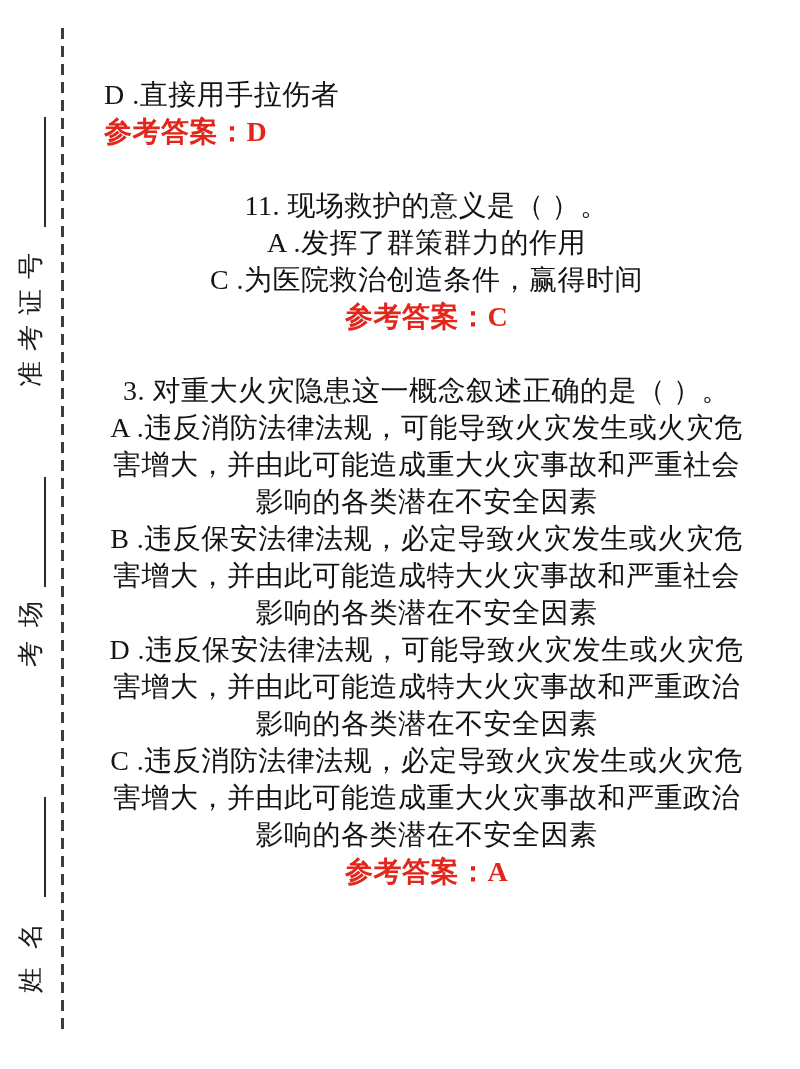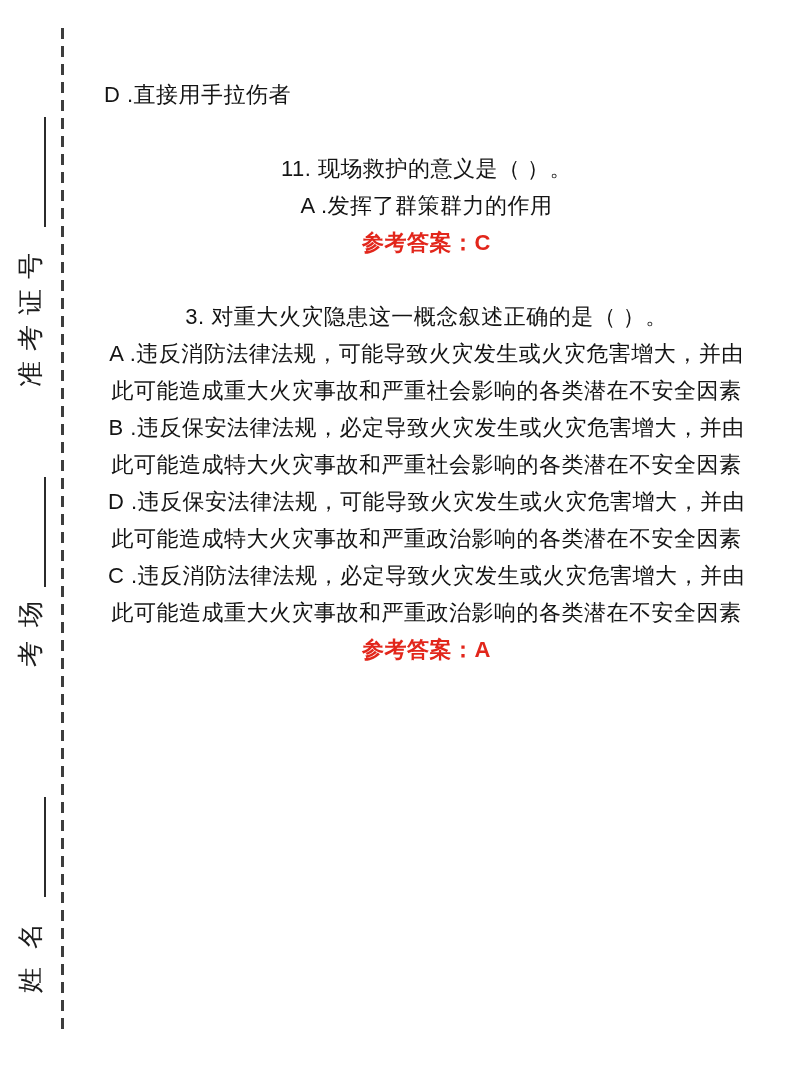--- a/index.html
+++ b/index.html
@@ -26,22 +26,23 @@
   .seal-blank {
     display: inline-block; height: 3px; border-bottom: 2px solid #2b2b2b; margin-bottom: 1px;
   }
   .seal-blank.b1 { width: 100px; margin-right: 130px; }
   .seal-blank.b2 { width: 110px; margin-right: 90px; }
   .seal-blank.b3 { width: 110px; }
 
   
   .content {
     position: absolute; left: 104px; top: 76px; width: 645px;
-    font-size: 22px; line-height: 37px; word-break: break-all;
+    font-size: 28px; line-height: 37px; word-break: break-all;
     letter-spacing: 0.5px;
+    font-family: Liberation Serif, serif;
   }
   .content p { margin: 0; }
   .q-block { margin-top: 37px; text-align: center; }
   .answer-line { color: var(--answer-red); font-weight: bold; }
 </style>
 </head>
 <body>
 
 <div class="seal-dash"></div>
 <div class="seal-strip">
@@ -50,25 +51,27 @@
   <span class="seal-label room">考场</span>
   <span class="seal-blank b2"></span>
   <span class="seal-label ticket">准考证号</span>
   <span class="seal-blank b3"></span>
 </div>
 
 <div class="content">
 
   <div>
     <p>D .直接用手拉伤者</p>
+    <p class="answer-line"><span>参考答案：</span><span>D</span></p>
   </div>
 
   <div class="q-block">
     <p>11. 现场救护的意义是（ ）。</p>
     <p>A .发挥了群策群力的作用</p>
+    <p>C .为医院救治创造条件，赢得时间</p>
     <p class="answer-line"><span>参考答案：</span><span>C</span></p>
   </div>
 
   <div class="q-block">
     <p>3. 对重大火灾隐患这一概念叙述正确的是（ ）。</p>
     <p>A .违反消防法律法规，可能导致火灾发生或火灾危害增大，并由此可能造成重大火灾事故和严重社会影响的各类潜在不安全因素</p>
     <p>B .违反保安法律法规，必定导致火灾发生或火灾危害增大，并由此可能造成特大火灾事故和严重社会影响的各类潜在不安全因素</p>
     <p>D .违反保安法律法规，可能导致火灾发生或火灾危害增大，并由此可能造成特大火灾事故和严重政治影响的各类潜在不安全因素</p>
     <p>C .违反消防法律法规，必定导致火灾发生或火灾危害增大，并由此可能造成重大火灾事故和严重政治影响的各类潜在不安全因素</p>
     <p class="answer-line"><span>参考答案：</span><span>A</span></p>

